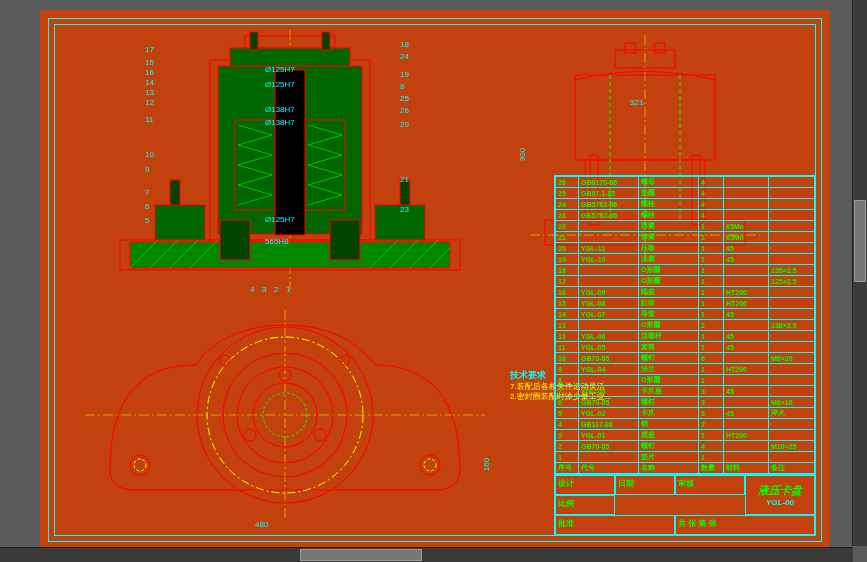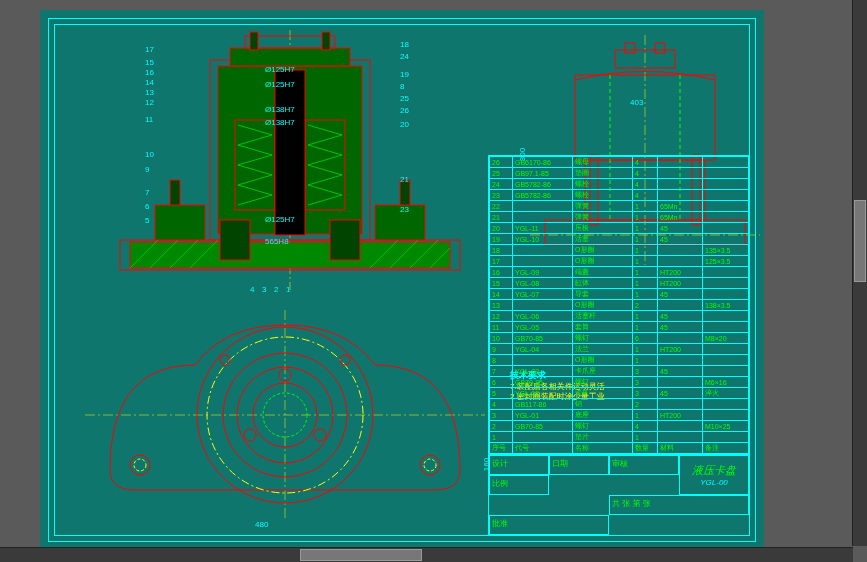--- a/index.html
+++ b/index.html
@@ -16,23 +16,23 @@
   .viewport {
     position: relative;
     width: 867px;
     height: 562px;
     background: #5a5a5a;
   }
   .canvas {
     position: absolute;
     left: 40px;
     top: 10px;
-    width: 724px;
+    width: 790px;
     height: 540px;
-    background: #0f766e;
+    background: #c2410c;
   }
   .sheet-border {
     position: absolute;
     left: 8px;
     top: 8px;
     right: 8px;
     bottom: 8px;
     border: 1px solid #00ffff;
   }
   .sheet-border-inner {
@@ -65,20 +65,21 @@
   }
   
   .titleblock {
     position: absolute;
     right: 14px;
     bottom: 14px;
     width: 260px;
     border: 1px solid #00ffff;
     font-size: 7px;
     color: #00ff00;
+    font-weight: bold;
   }
   .partslist {
     width: 100%;
     border-collapse: collapse;
   }
   .partslist td {
     border: 1px solid #00ffff;
     padding: 0 2px;
     height: 10px;
     overflow: hidden;
@@ -230,21 +231,21 @@
       <rect x="85" y="15" width="60" height="18" fill="none" stroke="#ff0000"></rect>
       <rect x="95" y="8" width="10" height="10" fill="none" stroke="#ff0000"></rect>
       <rect x="125" y="8" width="10" height="10" fill="none" stroke="#ff0000"></rect>
 
       <rect x="60" y="120" width="8" height="70" fill="none" stroke="#ff0000"></rect>
       <rect x="162" y="120" width="8" height="70" fill="none" stroke="#ff0000"></rect>
 
       <line x1="80" y1="40" x2="80" y2="185" stroke="#00ff00" stroke-dasharray="4 3"></line>
       <line x1="150" y1="40" x2="150" y2="185" stroke="#00ff00" stroke-dasharray="4 3"></line>
     </svg>
-    <div class="label dim" style="left:590px;top:88px">403</div>
+    <div class="label dim" style="left:590px;top:88px">321</div>
     <div class="label dim" style="left:476px;top:140px;transform:rotate(-90deg)">300</div>
 
     <svg class="view" style="left:45px;top:300px;width:400px;height:210px" viewBox="0 0 400 210">
       <line x1="200" y1="0" x2="200" y2="210" stroke="#ffff00" stroke-width="0.5" stroke-dasharray="10 3 2 3"></line>
       <line x1="0" y1="105" x2="400" y2="105" stroke="#ffff00" stroke-width="0.5" stroke-dasharray="10 3 2 3"></line>
 
       <path d="M25 160 Q25 55 110 55 Q140 15 200 15 Q260 15 290 55 Q375 55 375 160 Q375 180 350 180 L50 180 Q25 180 25 160 Z" fill="none" stroke="#ff0000"></path>
 
       <circle cx="55" cy="155" r="10" fill="none" stroke="#ff0000"></circle>
       <circle cx="345" cy="155" r="10" fill="none" stroke="#ff0000"></circle>
@@ -499,22 +500,22 @@
       </table>
       <div class="tb-lower">
         <div class="tb-cell">设计</div>
         <div class="tb-cell">日期</div>
         <div class="tb-prod">
           <span style="font-size:11px">液压卡盘</span>
           <span style="font-size:8px;color:#00ffff">YGL-00</span>
         </div>
         <div class="tb-cell">审核</div>
         <div class="tb-cell">比例</div>
+        <div class="tb-cell" style="grid-column:1/3">批准</div>
         <div class="tb-cell" style="grid-column:3/5">共 张 第 张</div>
-        <div class="tb-cell" style="grid-column:1/3">批准</div>
       </div>
     </div>
 
   </div>
 
   <div class="scrollbar-v">
     <div class="thumb" style="top:200px;left:1px;right:1px;height:80px"></div>
   </div>
   <div class="scrollbar-h">
     <div class="thumb" style="left:300px;top:1px;bottom:1px;width:120px"></div>

